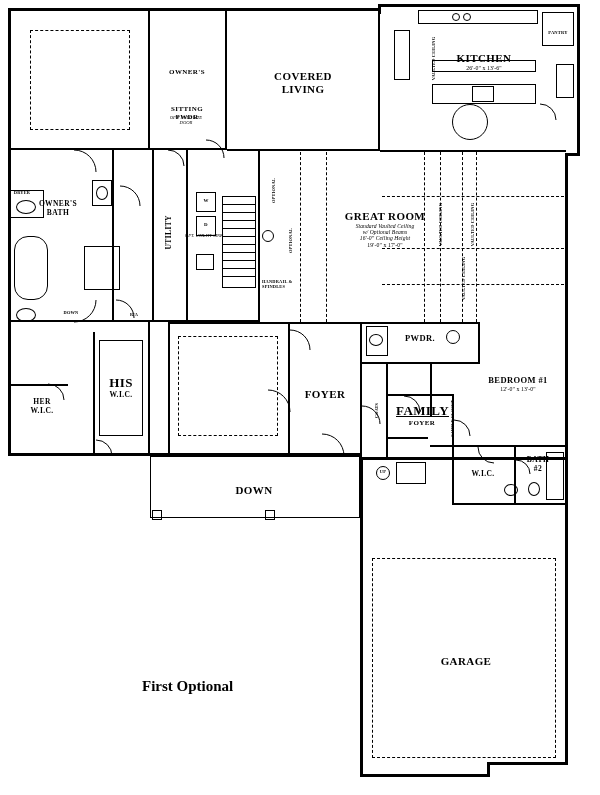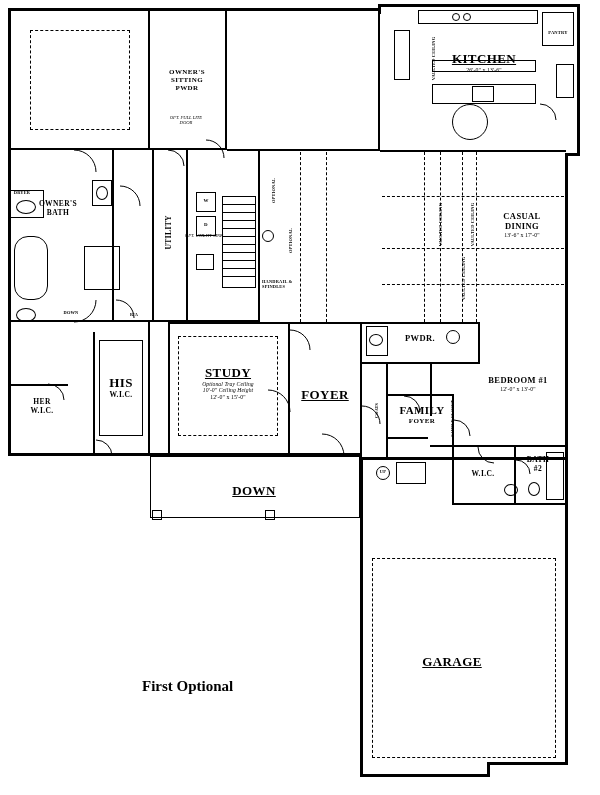--- a/index.html
+++ b/index.html
@@ -49,22 +49,21 @@
     text-align: center;
     line-height: 1.15;
     white-space: nowrap;
   }
   .rm-name {
     font-weight: bold;
     font-size: 8.5px;
     letter-spacing: .4px;
   }
   .rm-name.big {
-    font-size: 13px;
-    text-decoration: underline;
+    font-size: 11px;
   }
   .rm-sub {
     font-style: italic;
     font-size: 5.6px;
     letter-spacing: .1px;
   }
   .rm-dim {
     font-size: 5.8px;
     letter-spacing: .1px;
   }
@@ -272,87 +271,87 @@
       <path d="M516,460 A14,14 0 0,1 530,474"></path>
       <path d="M96,440 A16,16 0 0,1 112,456"></path>
       <path d="M48,384 A16,16 0 0,1 64,400"></path>
       <path d="M540,104 A16,16 0 0,1 556,120"></path>
     </g>
   </svg>
 
 
   <div class="lbl" style="left:152px; top:68px; width:70px;">
     <div class="rm-name" style="font-size:7px;">OWNER'S</div>
-    <div class="rm-name" style="font-size:7px;">SITTING</div>
+    <div class="rm-name" style="font-size:7px;margin-top:29px;">SITTING</div>
     <div class="rm-name" style="font-size:7px;">PWDR</div>
   </div>
 
+  <div class="lbl" style="left:240px; top:70px; width:126px;">
+    <div class="rm-name big">COVERED</div>
+    <div class="rm-name big">LIVING</div>
+  </div>
 
   <div class="lbl" style="left:426px; top:52px; width:116px;">
     <div class="rm-name big">KITCHEN</div>
     <div class="rm-dim">26'-0" x 13'-6"</div>
   </div>
 
   <div class="lbl tiny" style="left:542px; top:30px; width:32px; font-size:4.5px;">PANTRY</div>
 
-
-  <div class="lbl" style="left:480px; top:212px; width:84px;">
-    <div class="rm-name">CASUAL</div>
-    <div class="rm-name">DINING</div>
-    <div class="rm-dim">13'-6" x 17'-0"</div>
-  </div>
+  <div class="lbl" style="left:330px; top:210px; width:110px;">
+    <div class="rm-name big">GREAT ROOM</div>
+    <div class="rm-sub">Standard Vaulted Ceiling</div>
+    <div class="rm-sub">w/ Optional Beams</div>
+    <div class="rm-sub">16'-0" Ceiling Height</div>
+    <div class="rm-dim">19'-0" x 17'-0"</div>
+  </div>
+
 
   <div class="lbl" style="left:22px; top:200px; width:72px;">
     <div class="rm-name" style="font-size:7.5px;">OWNER'S</div>
     <div class="rm-name" style="font-size:7.5px;">BATH</div>
   </div>
 
   <div class="lbl vert rm-name" style="left:139px; top:228px; width:60px; font-size:7.5px;">UTILITY</div>
 
   <div class="lbl" style="left:14px; top:398px; width:56px;">
     <div class="rm-name" style="font-size:7.5px;">HER</div>
     <div class="rm-name" style="font-size:7.5px;">W.I.C.</div>
   </div>
 
   <div class="lbl" style="left:98px; top:376px; width:46px;">
     <div class="rm-name" style="font-size:13px;">HIS</div>
     <div class="rm-name" style="font-size:7.5px;">W.I.C.</div>
   </div>
 
-  <div class="lbl" style="left:180px; top:366px; width:96px;">
-    <div class="rm-name big">STUDY</div>
-    <div class="rm-sub">Optional Tray Ceiling</div>
-    <div class="rm-sub">10'-0" Ceiling Height</div>
-    <div class="rm-dim">12'-0" x 15'-0"</div>
-  </div>
 
   <div class="lbl rm-name big" style="left:296px; top:388px; width:58px;">FOYER</div>
 
   <div class="lbl rm-name" style="left:396px; top:334px; width:48px;">PWDR.</div>
 
   <div class="lbl" style="left:470px; top:376px; width:96px;">
     <div class="rm-name">BEDROOM #1</div>
     <div class="rm-dim">12'-0" x 13'-0"</div>
   </div>
 
   <div class="lbl" style="left:396px; top:404px; width:52px;">
-    <div class="rm-name" style="font-size:11px;">FAMILY</div>
+    <div class="rm-name" style="font-size:13px;text-decoration:underline;">FAMILY</div>
     <div class="rm-name" style="font-size:7px;">FOYER</div>
   </div>
 
   <div class="lbl rm-name" style="left:458px; top:470px; width:50px; font-size:7.5px;">W.I.C.</div>
 
   <div class="lbl" style="left:518px; top:456px; width:40px;">
     <div class="rm-name" style="font-size:7.5px;">BATH</div>
     <div class="rm-name" style="font-size:7.5px;">#2</div>
   </div>
 
   <div class="lbl rm-name big" style="left:224px; top:484px; width:60px;">DOWN</div>
 
-  <div class="lbl rm-name big" style="left:412px; top:655px; width:80px;">GARAGE</div>
+  <div class="lbl rm-name big" style="left:426px; top:655px; width:80px;">GARAGE</div>
 
   <div class="lbl tiny" style="left:8px; top:190px; width:28px; font-size:4.4px;">DRYER</div>
   <div class="lbl tiny" style="left:198px; top:198px; width:16px; font-size:5px;">W</div>
   <div class="lbl tiny" style="left:198px; top:222px; width:16px; font-size:5px;">D</div>
   <div class="lbl tiny-i" style="left:182px; top:234px; width:44px; white-space:normal; line-height:1.05;">OPT. UTILITY SINK</div>
   <div class="lbl tiny-i" style="left:168px; top:116px; width:36px; white-space:normal; line-height:1.05;">OPT. FULL LITE DOOR</div>
   <div class="lbl tiny vert" style="left:251px; top:188px; width:46px; font-size:4.4px;">OPTIONAL</div>
   <div class="lbl tiny vert" style="left:268px; top:238px; width:46px; font-size:4.4px;">OPTIONAL</div>
   <div class="lbl tiny" style="left:262px; top:280px; width:52px; font-size:4.4px; text-align:left; white-space:normal; line-height:1.1;">HANDRAIL &amp; SPINDLES</div>
   <div class="lbl tiny" style="left:124px; top:312px; width:20px; font-size:4.4px;">R/A</div>

